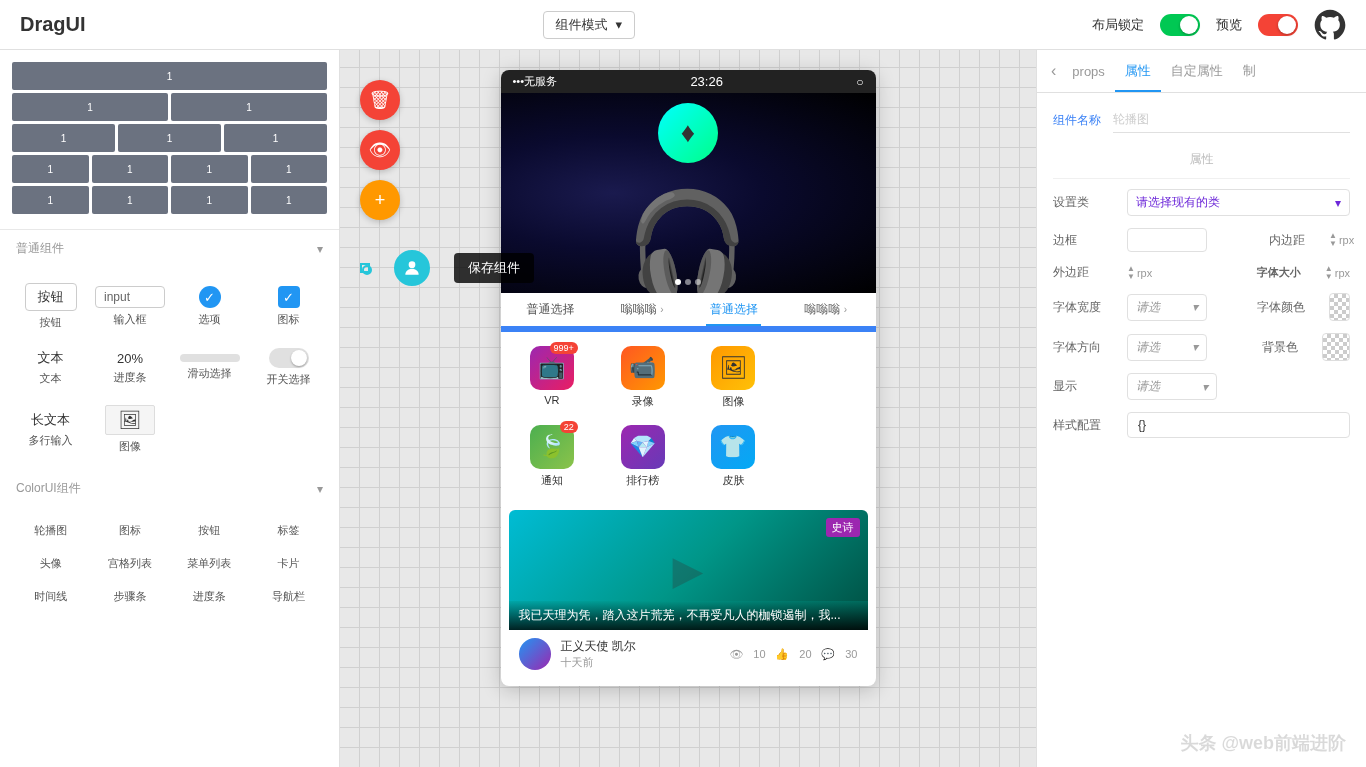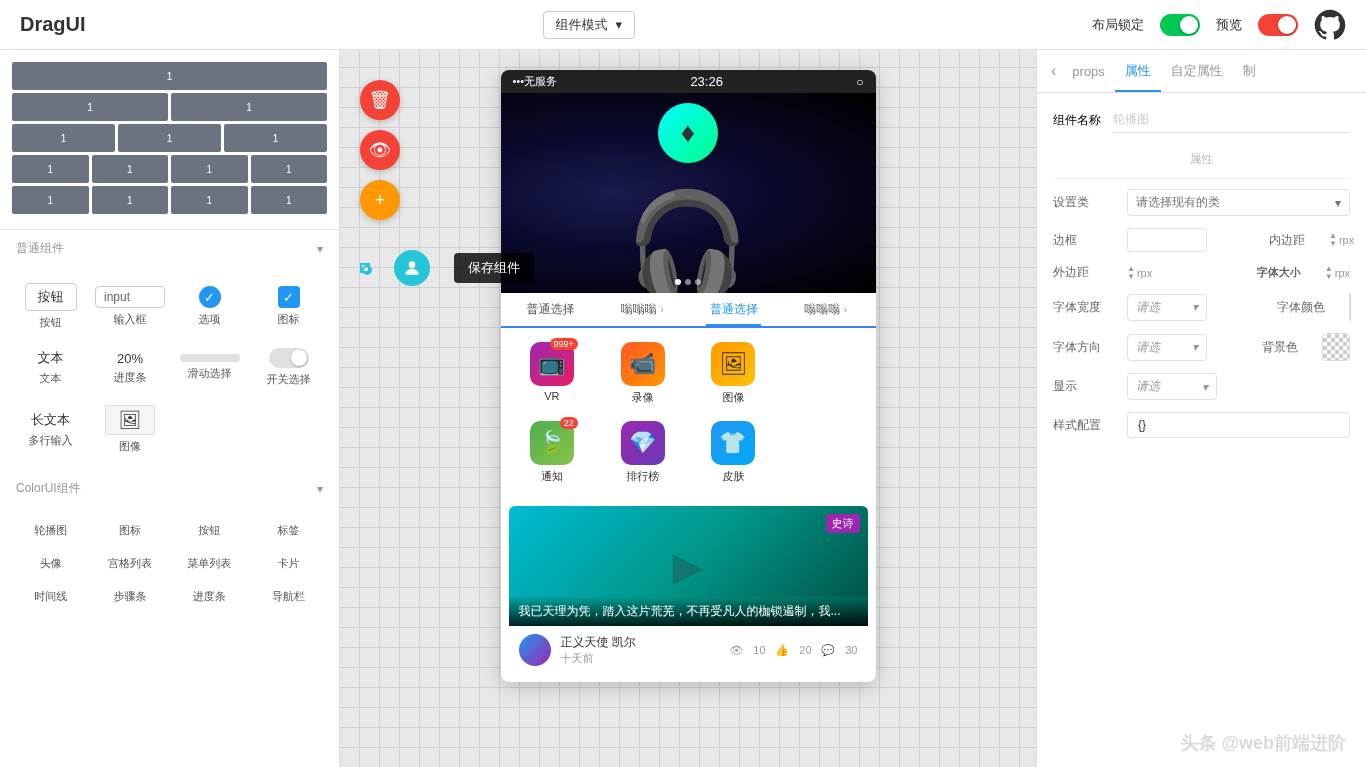--- a/index.html
+++ b/index.html
@@ -77,21 +77,21 @@
     .phone-status-right { font-size: 12px; }
 
     
     .carousel { position: relative; width: 100%; height: 200px; overflow: hidden; }
     .carousel-bg { width: 100%; height: 200px; background: linear-gradient(135deg, #1a1a2e 0%, #16213e 30%, #0f3460 60%, #533483 100%); display: flex; align-items: center; justify-content: center; position: relative; overflow: hidden; }
     .carousel-dots { position: absolute; bottom: 8px; left: 50%; transform: translateX(-50%); display: flex; gap: 4px; }
     .carousel-dot { width: 6px; height: 6px; border-radius: 50%; background: rgba(255,255,255,0.5); }
     .carousel-dot.active { background: #fff; }
 
     
-    .nav-tabs { display: flex; align-items: center; border-bottom: 2px solid #3b82f6; padding: 0 4px; }
+    .nav-tabs { display: flex; align-items: center; border-bottom: 6px solid #3b82f6; padding: 0 4px; }
     .nav-tab { flex: 1; text-align: center; padding: 8px 4px; font-size: 12px; color: #555; position: relative; cursor: pointer; }
     .nav-tab.active { color: #2196f3; }
     .nav-tab.active::after { content: ''; position: absolute; bottom: 0; left: 20%; right: 20%; height: 2px; background: #2196f3; }
     .nav-chevron { font-size: 10px; color: #999; }
 
     
     .icon-grid { display: grid; grid-template-columns: repeat(4, 1fr); padding: 8px; gap: 4px; }
     .icon-item { display: flex; flex-direction: column; align-items: center; gap: 4px; padding: 6px; cursor: pointer; }
     .icon-box { width: 44px; height: 44px; border-radius: 10px; display: flex; align-items: center; justify-content: center; position: relative; font-size: 22px; }
     .icon-box.vr { background: linear-gradient(135deg, #9c27b0, #e91e63); }
@@ -119,27 +119,27 @@
     .right-panel { width: 330px; background: #fff; border-left: 1px solid #e0e0e0; flex-shrink: 0; overflow-y: auto; }
     .right-tabs { display: flex; border-bottom: 1px solid #e0e0e0; align-items: center; padding: 0 8px; }
     .right-tab { padding: 12px 10px; font-size: 13px; color: #999; cursor: pointer; position: relative; }
     .right-tab.active { color: #2196f3; font-weight: 500; }
     .right-tab.active::after { content: ''; position: absolute; bottom: 0; left: 0; right: 0; height: 2px; background: #2196f3; }
     .right-arrow { color: #999; cursor: pointer; padding: 0 6px; font-size: 16px; }
 
     
     .prop-section { padding: 14px 16px; }
     .prop-field { display: flex; align-items: center; margin-bottom: 14px; }
-    .prop-label { width: 60px; font-size: 12px; color: #000000; flex-shrink: 0; }
+    .prop-label { width: 60px; font-size: 12px; color: #3b82f6; flex-shrink: 0; }
     .prop-value { flex: 1; border: 1px solid #e0e0e0; border-radius: 4px; padding: 5px 10px; font-size: 12px; color: #999; background: #fff; }
     .prop-divider { text-align: center; color: #bbb; font-size: 12px; padding: 4px 0 10px; border-bottom: 1px solid #f0f0f0; margin-bottom: 10px; }
     .prop-row { display: flex; align-items: center; gap: 24px; margin-bottom: 12px; }
     .prop-row-label { font-size: 12px; color: #666; width: 50px; flex-shrink: 0; }
     .prop-input-small { border: 1px solid #e0e0e0; border-radius: 4px; padding: 4px 6px; font-size: 12px; width: 70px; color: #333; }
-    .prop-select { border: 1px solid #e0e0e0; border-radius: 4px; padding: 4px 8px; font-size: 12px; color: #737373; background: #fff; display: flex; align-items: center; justify-content: space-between; cursor: pointer; }
+    .prop-select { border: 1px solid #e0e0e0; border-radius: 4px; padding: 4px 8px; font-size: 12px; color: #6d28d9; background: #fff; display: flex; align-items: center; justify-content: space-between; cursor: pointer; }
     .prop-select-full { flex: 1; }
     .color-swatch { width: 28px; height: 28px; border-radius: 4px; background: repeating-conic-gradient(#ccc 0% 25%, #fff 0% 50%) 0 0 / 8px 8px; border: 1px solid #ddd; cursor: pointer; }
     .prop-unit { font-size: 11px; color: #999; }
     .prop-spinners { display: flex; flex-direction: column; gap: 0; }
     .prop-spinner { font-size: 8px; color: #999; cursor: pointer; line-height: 1; }
     .prop-code { border: 1px solid #e0e0e0; border-radius: 4px; padding: 5px 10px; font-size: 12px; color: #333; background: #fff; flex: 1; }
     .prop-select-with-arrow { display: flex; align-items: center; justify-content: space-between; border: 1px solid #e0e0e0; border-radius: 4px; padding: 4px 8px; font-size: 12px; color: #999; cursor: pointer; flex: 1; font-style: italic; }
 
     
     .watermark { position: fixed; bottom: 12px; right: 20px; font-size: 18px; font-weight: bold; color: rgba(0,0,0,0.15); pointer-events: none; }
@@ -475,21 +475,21 @@
         </div>
       </div>
 
       <div class="prop-row">
         <span class="prop-row-label">字体宽度</span>
         <div class="prop-select-with-arrow" style="width:80px;flex:none;">
           <span>请选</span>
           <span>▾</span>
         </div>
         <span style="flex:1"></span>
-        <span class="prop-row-label" style="width:50px;text-align:right;margin-left:20px;">字体颜色</span>
+        <span class="prop-row-label" style="width:50px;text-align:right;">字体颜色</span>
         <div class="color-swatch"></div>
       </div>
 
       <div class="prop-row">
         <span class="prop-row-label">字体方向</span>
         <div class="prop-select-with-arrow" style="width:80px;flex:none;">
           <span>请选</span>
           <span>▾</span>
         </div>
         <span style="flex:1"></span>

